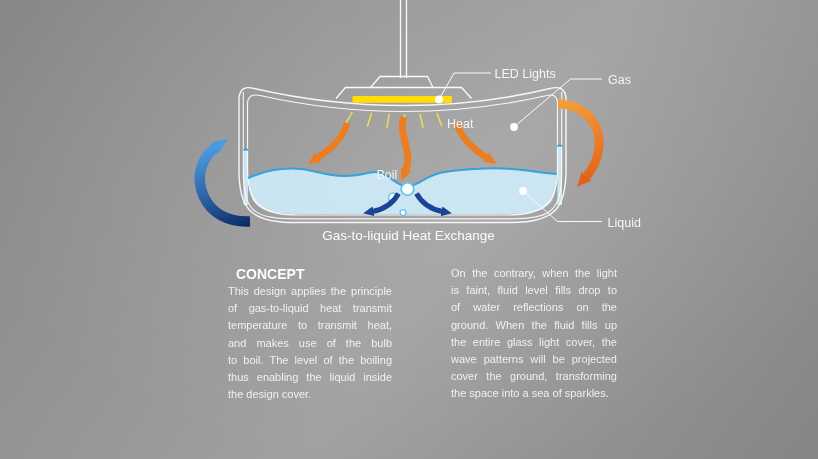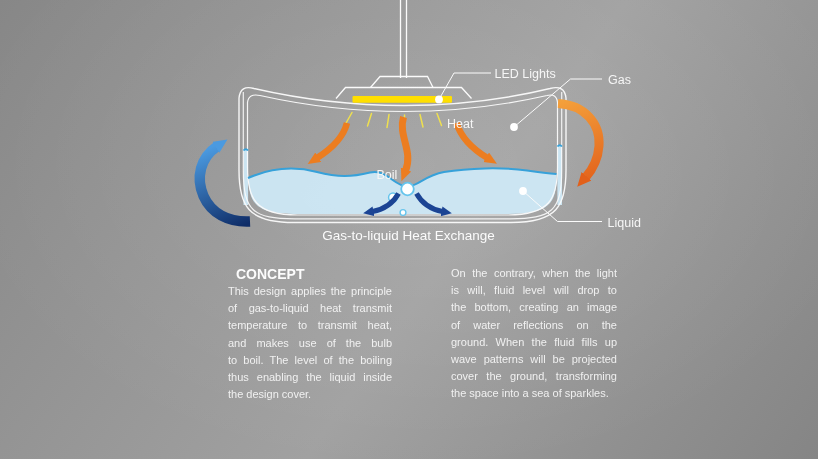--- a/index.html
+++ b/index.html
@@ -114,22 +114,22 @@
     <div class="line">of gas-to-liquid heat transmit</div>
     <div class="line">temperature to transmit heat,</div>
     <div class="line">and makes use of the bulb</div>
     <div class="line">to boil. The level of the boiling</div>
     <div class="line">thus enabling the liquid inside</div>
     <div class="line last">the design cover.</div>
   </div>
 
   <div class="col col-right">
     <div class="line">On the contrary, when the light</div>
-    <div class="line">is will, fluid level will drop to</div>
-    <div class="line">the bottom, creating an image</div>
+    <div class="line">is faint, fluid level fills drop to</div>
     <div class="line">of water reflections on the</div>
     <div class="line">ground. When the fluid fills up</div>
+    <div class="line">the entire glass light cover, the</div>
     <div class="line">wave patterns will be projected</div>
     <div class="line">cover the ground, transforming</div>
     <div class="line last">the space into a sea of sparkles.</div>
   </div>
 
 </div>
 
 </body></html>

